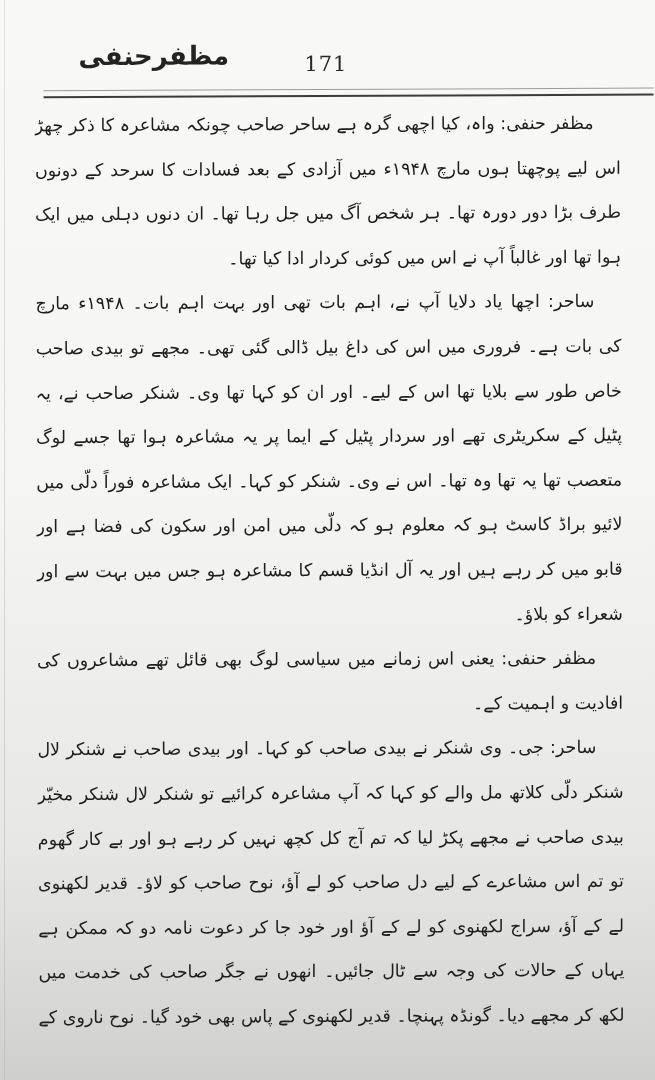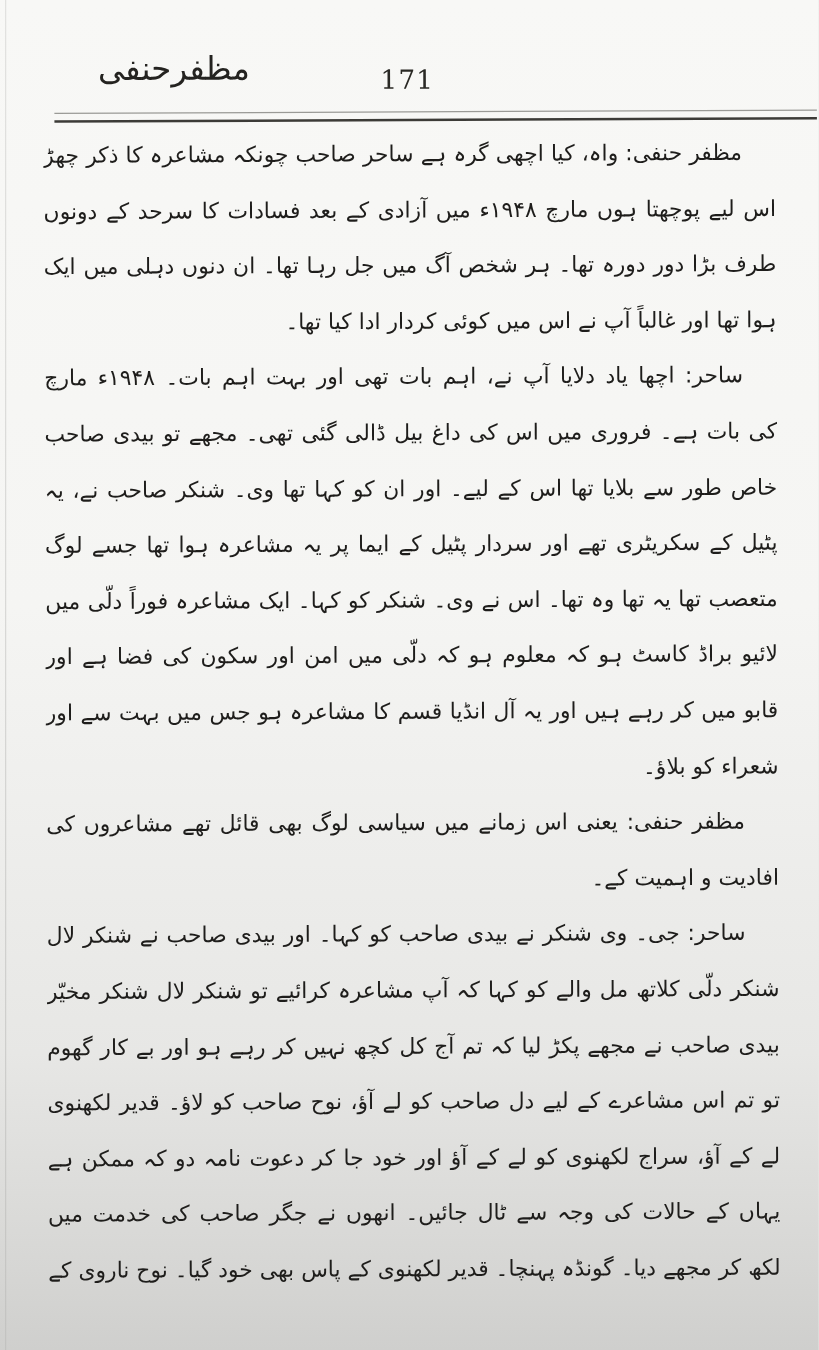--- a/index.html
+++ b/index.html
@@ -30,21 +30,21 @@
     position: absolute;
     inset: 0;
     transform: rotate(-0.25deg);
     transform-origin: 50% 40%;
   }
   .running-title {
     position: absolute;
     top: 40px;
     left: 80px;
     font-size: 26px;
-    font-weight: 400;
+    font-weight: 700;
     color: #242320;
     direction: rtl;
   }
   .page-number {
     position: absolute;
     top: 52px;
     left: 0;
     width: 100%;
     text-align: center;
     font-family: "DejaVu Serif", serif;

